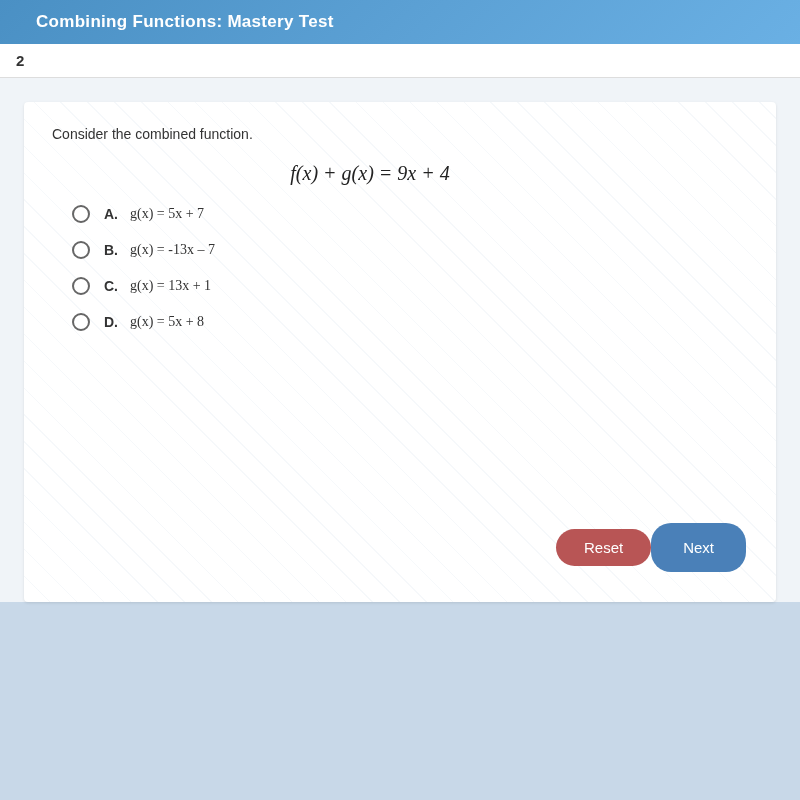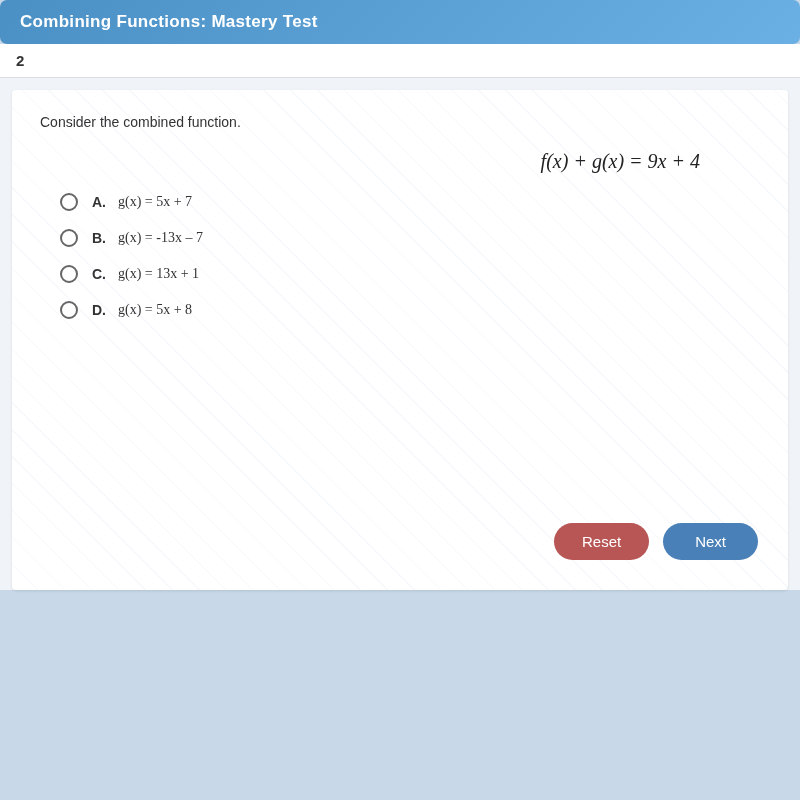--- a/index.html
+++ b/index.html
@@ -7,46 +7,45 @@
     body {
       font-family: Arial, sans-serif;
       background: #c8d8e8;
       width: 800px;
       height: 800px;
       overflow: hidden;
     }
 
     .header {
       background: linear-gradient(135deg, #4a90c4 0%, #5ba0d4 50%, #6ab0e4 100%);
-      padding: 12px 20px;
+      padding: 12px 36px;
       color: white;
       font-size: 17px;
       font-weight: 600;
       letter-spacing: 0.3px;
-      border-radius: 7px;
     }
 
     .main-content {
       background: #f0f4f8;
       margin: 0;
       padding: 0;
     }
 
     .question-number-bar {
       background: white;
       border-bottom: 1px solid #ddd;
       padding: 8px 16px;
       font-size: 15px;
       font-weight: 600;
       color: #333;
     }
 
     .question-area {
       background: white;
-      margin: 12px;
+      margin: 24px;
       padding: 24px 28px 30px 28px;
       border-radius: 4px;
       min-height: 500px;
       position: relative;
       box-shadow: 0 1px 3px rgba(0,0,0,0.1);
       background-image:
         repeating-linear-gradient(
           45deg,
           transparent,
           transparent 18px,
@@ -55,21 +54,21 @@
         );
     }
 
     .consider-text {
       font-size: 14px;
       color: #333;
       margin-bottom: 20px;
     }
 
     .formula-box {
-      text-align: right;
+      text-align: center;
       font-size: 20px;
       font-style: italic;
       color: #222;
       margin-bottom: 20px;
       padding-right: 60px;
       font-family: 'Times New Roman', Times, serif;
     }
 
     .if-statement {
       font-size: 14px;
@@ -111,41 +110,40 @@
 
     .option-text {
       font-family: Liberation Serif, serif;
     }
 
     .buttons-area {
       position: absolute;
       bottom: 30px;
       right: 30px;
       display: flex;
-      gap: 14px;
       align-items: center;
     }
 
     .btn-reset {
       background: #b85555;
       color: white;
       border: none;
       border-radius: 20px;
       padding: 10px 28px;
       font-size: 15px;
       font-weight: 500;
       cursor: pointer;
     }
 
     .btn-next {
       background: #4a80b8;
       color: white;
       border: none;
       border-radius: 20px;
-      padding: 10px 32px;
+      padding: 16px 32px;
       font-size: 15px;
       font-weight: 500;
       cursor: pointer;
     }
   </style>
 </head>
 <body>
 
 <div class="header">
   <span>Combining Functions: Mastery Test</span>

